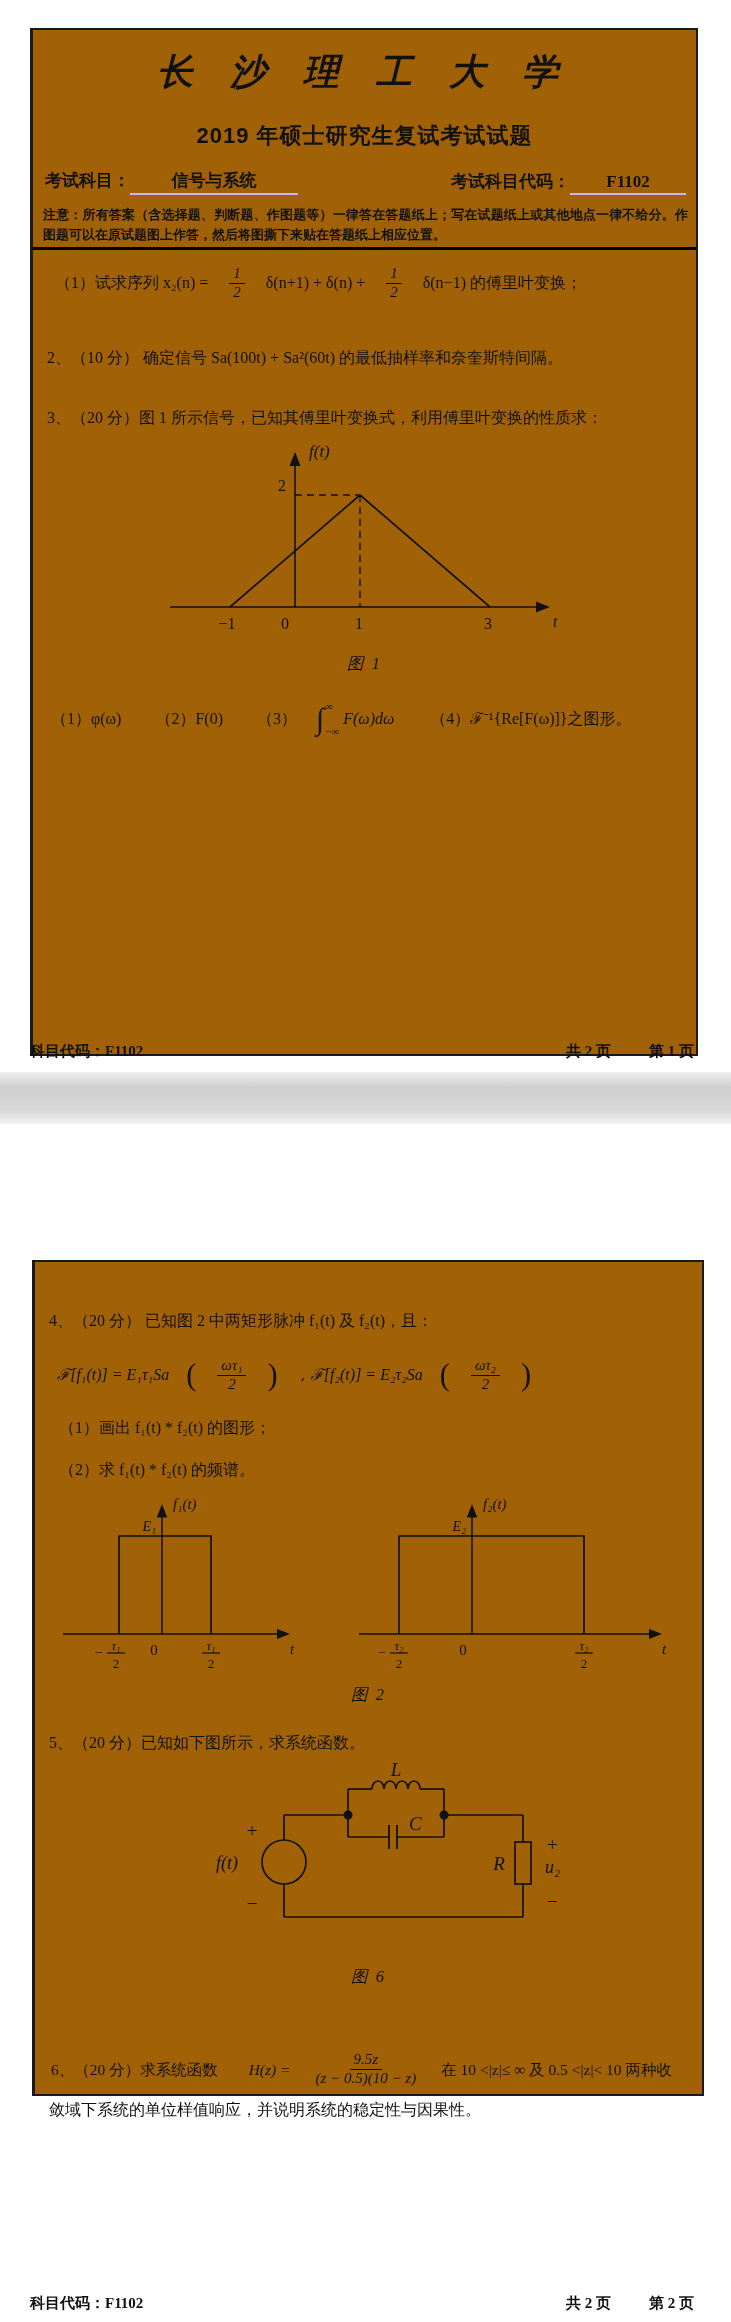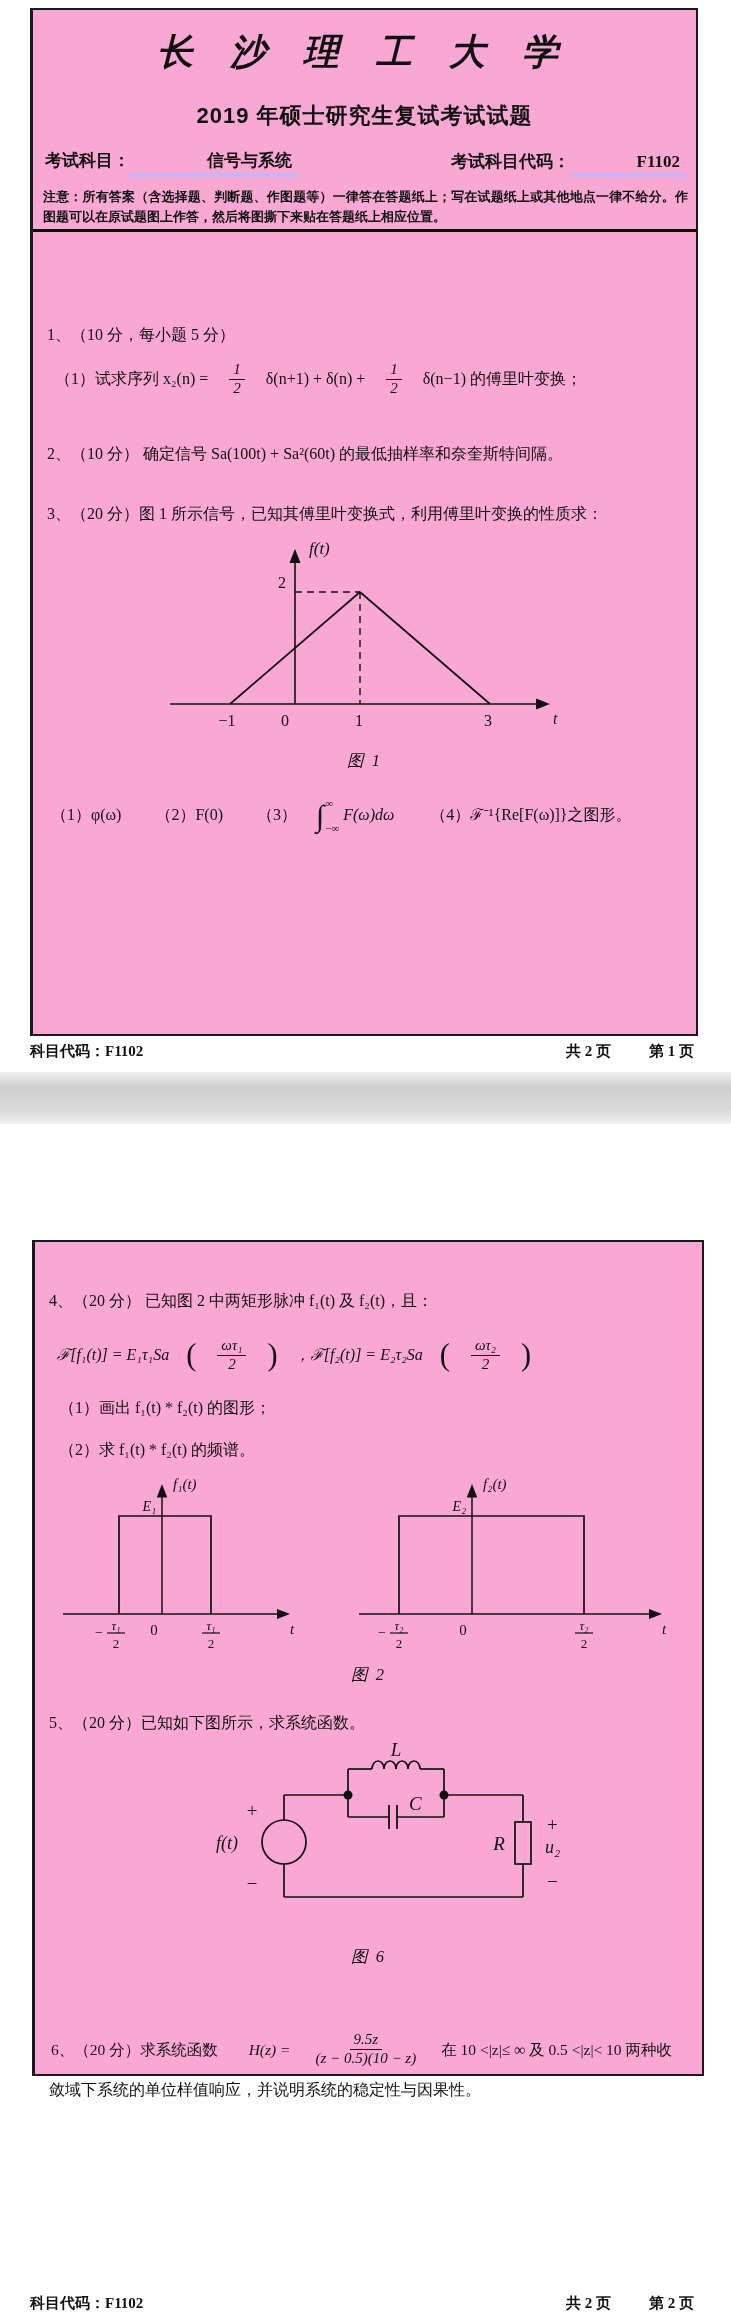--- a/index.html
+++ b/index.html
@@ -3,40 +3,40 @@
 <meta charset="utf-8">
 <style>
   * { box-sizing: border-box; margin: 0; padding: 0; }
   html,body { background:#ffffff; }
   body {
     width: 731px; height: 2322px; position: relative;
     font-family: "Liberation Serif", serif;
     color: #111;
   }
   .sheet-box {
-    position: absolute; border: 2px solid #1a1a1a; background: #f9a8d4;
+    position: absolute; border: 2px solid #1a1a1a; background: #a16207; margin-top: 20px;
   }
   #box1 { left: 30px; top: 8px; width: 668px; height: 1028px; border-left-width:3px; }
   #box2 { left: 32px; top: 1240px; width: 672px; height: 836px; border-left-width:3px; }
 
   .univ {
     margin-top: 18px; text-align: center;
     font-size: 36px; font-weight: bold; font-style: italic;
     letter-spacing: 14px;
   }
   .exam-title {
     margin-top: 24px; text-align: center;
     font-size: 22px; font-weight: bold; letter-spacing: 1px;
     font-family: "Liberation Sans", sans-serif;
   }
   .subject-row {
     margin: 18px 10px 0 12px; display: flex; justify-content: space-between;
     font-size: 17px; font-weight: bold; align-items: flex-end;
   }
-  .u-line { display:inline-block; border-bottom: 4px solid #c4b5fd; text-align:right; padding: 0 6px 1px; }
+  .u-line { display:inline-block; border-bottom: 2px solid #c4b5fd; text-align:center; padding: 0 6px 1px; }
   .u-subject { min-width: 168px; }
   .u-code { min-width: 116px; }
   .notice {
     margin: 10px 8px 0 10px; font-size: 13px; font-weight: bold;
     line-height: 1.5; text-align: justify;
   }
   .hdr-rule { width: 100%; border-bottom: 3px solid #000; margin-top: 3px; }
 
   .qtext { font-size: 16px; line-height: 1.4; }
   .mrow { display: flex; align-items: center; flex-wrap: nowrap; gap: 17px; }
@@ -88,21 +88,20 @@
       <span>考试科目：</span><span class="u-line u-subject">信号与系统</span>
     </span>
     <span>
       <span>考试科目代码：</span><span class="u-line u-code">F1102</span>
     </span>
   </div>
 
   <div class="notice">注意：所有答案（含选择题、判断题、作图题等）一律答在答题纸上；写在试题纸上或其他地点一律不给分。作图题可以在原试题图上作答，然后将图撕下来贴在答题纸上相应位置。</div>
   <div class="hdr-rule"></div>
 
-  <div class="qtext" style="margin:92px 0 0 14px;">1、（10 分，每小题 5 分）</div>
 
   <div class="qtext mrow" style="margin:16px 0 0 22px;">
     <span>（1）试求序列 x₂(n) =</span>
     <span class="frac">
       <span class="fnum">1</span>
       <span class="fden">2</span>
     </span>
     <span>δ(n+1) + δ(n) +</span>
     <span class="frac">
       <span class="fnum">1</span>

